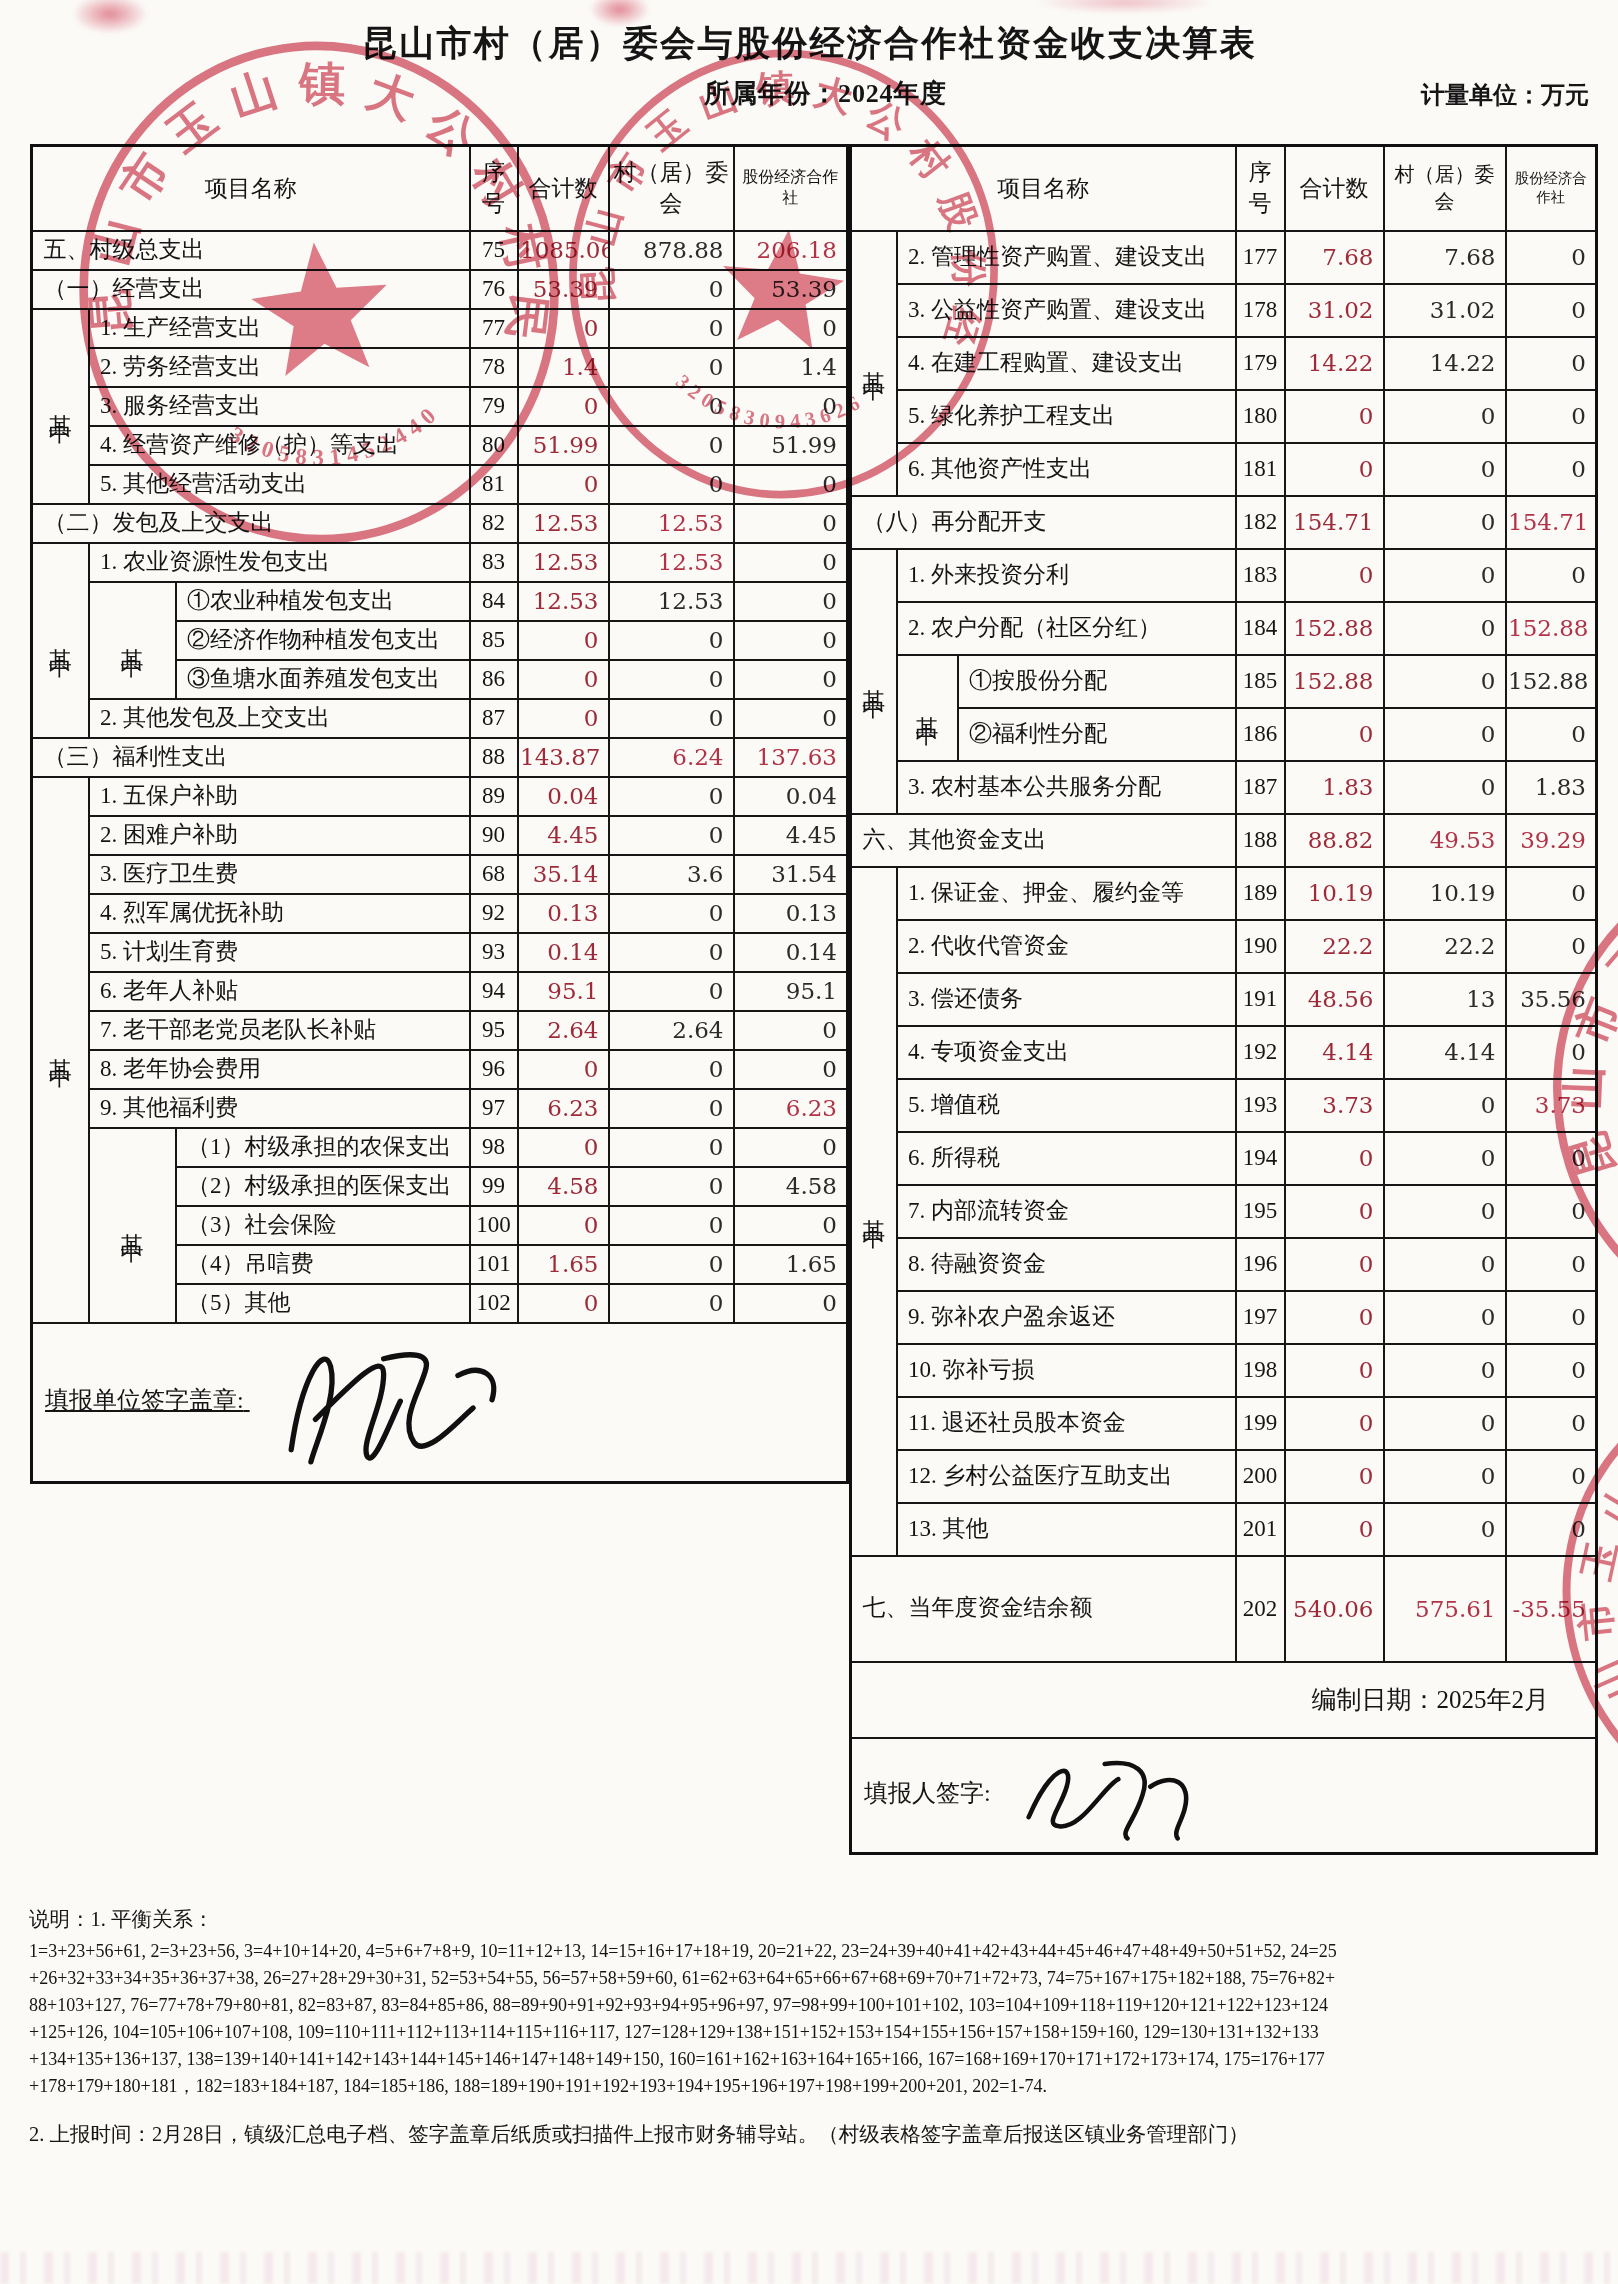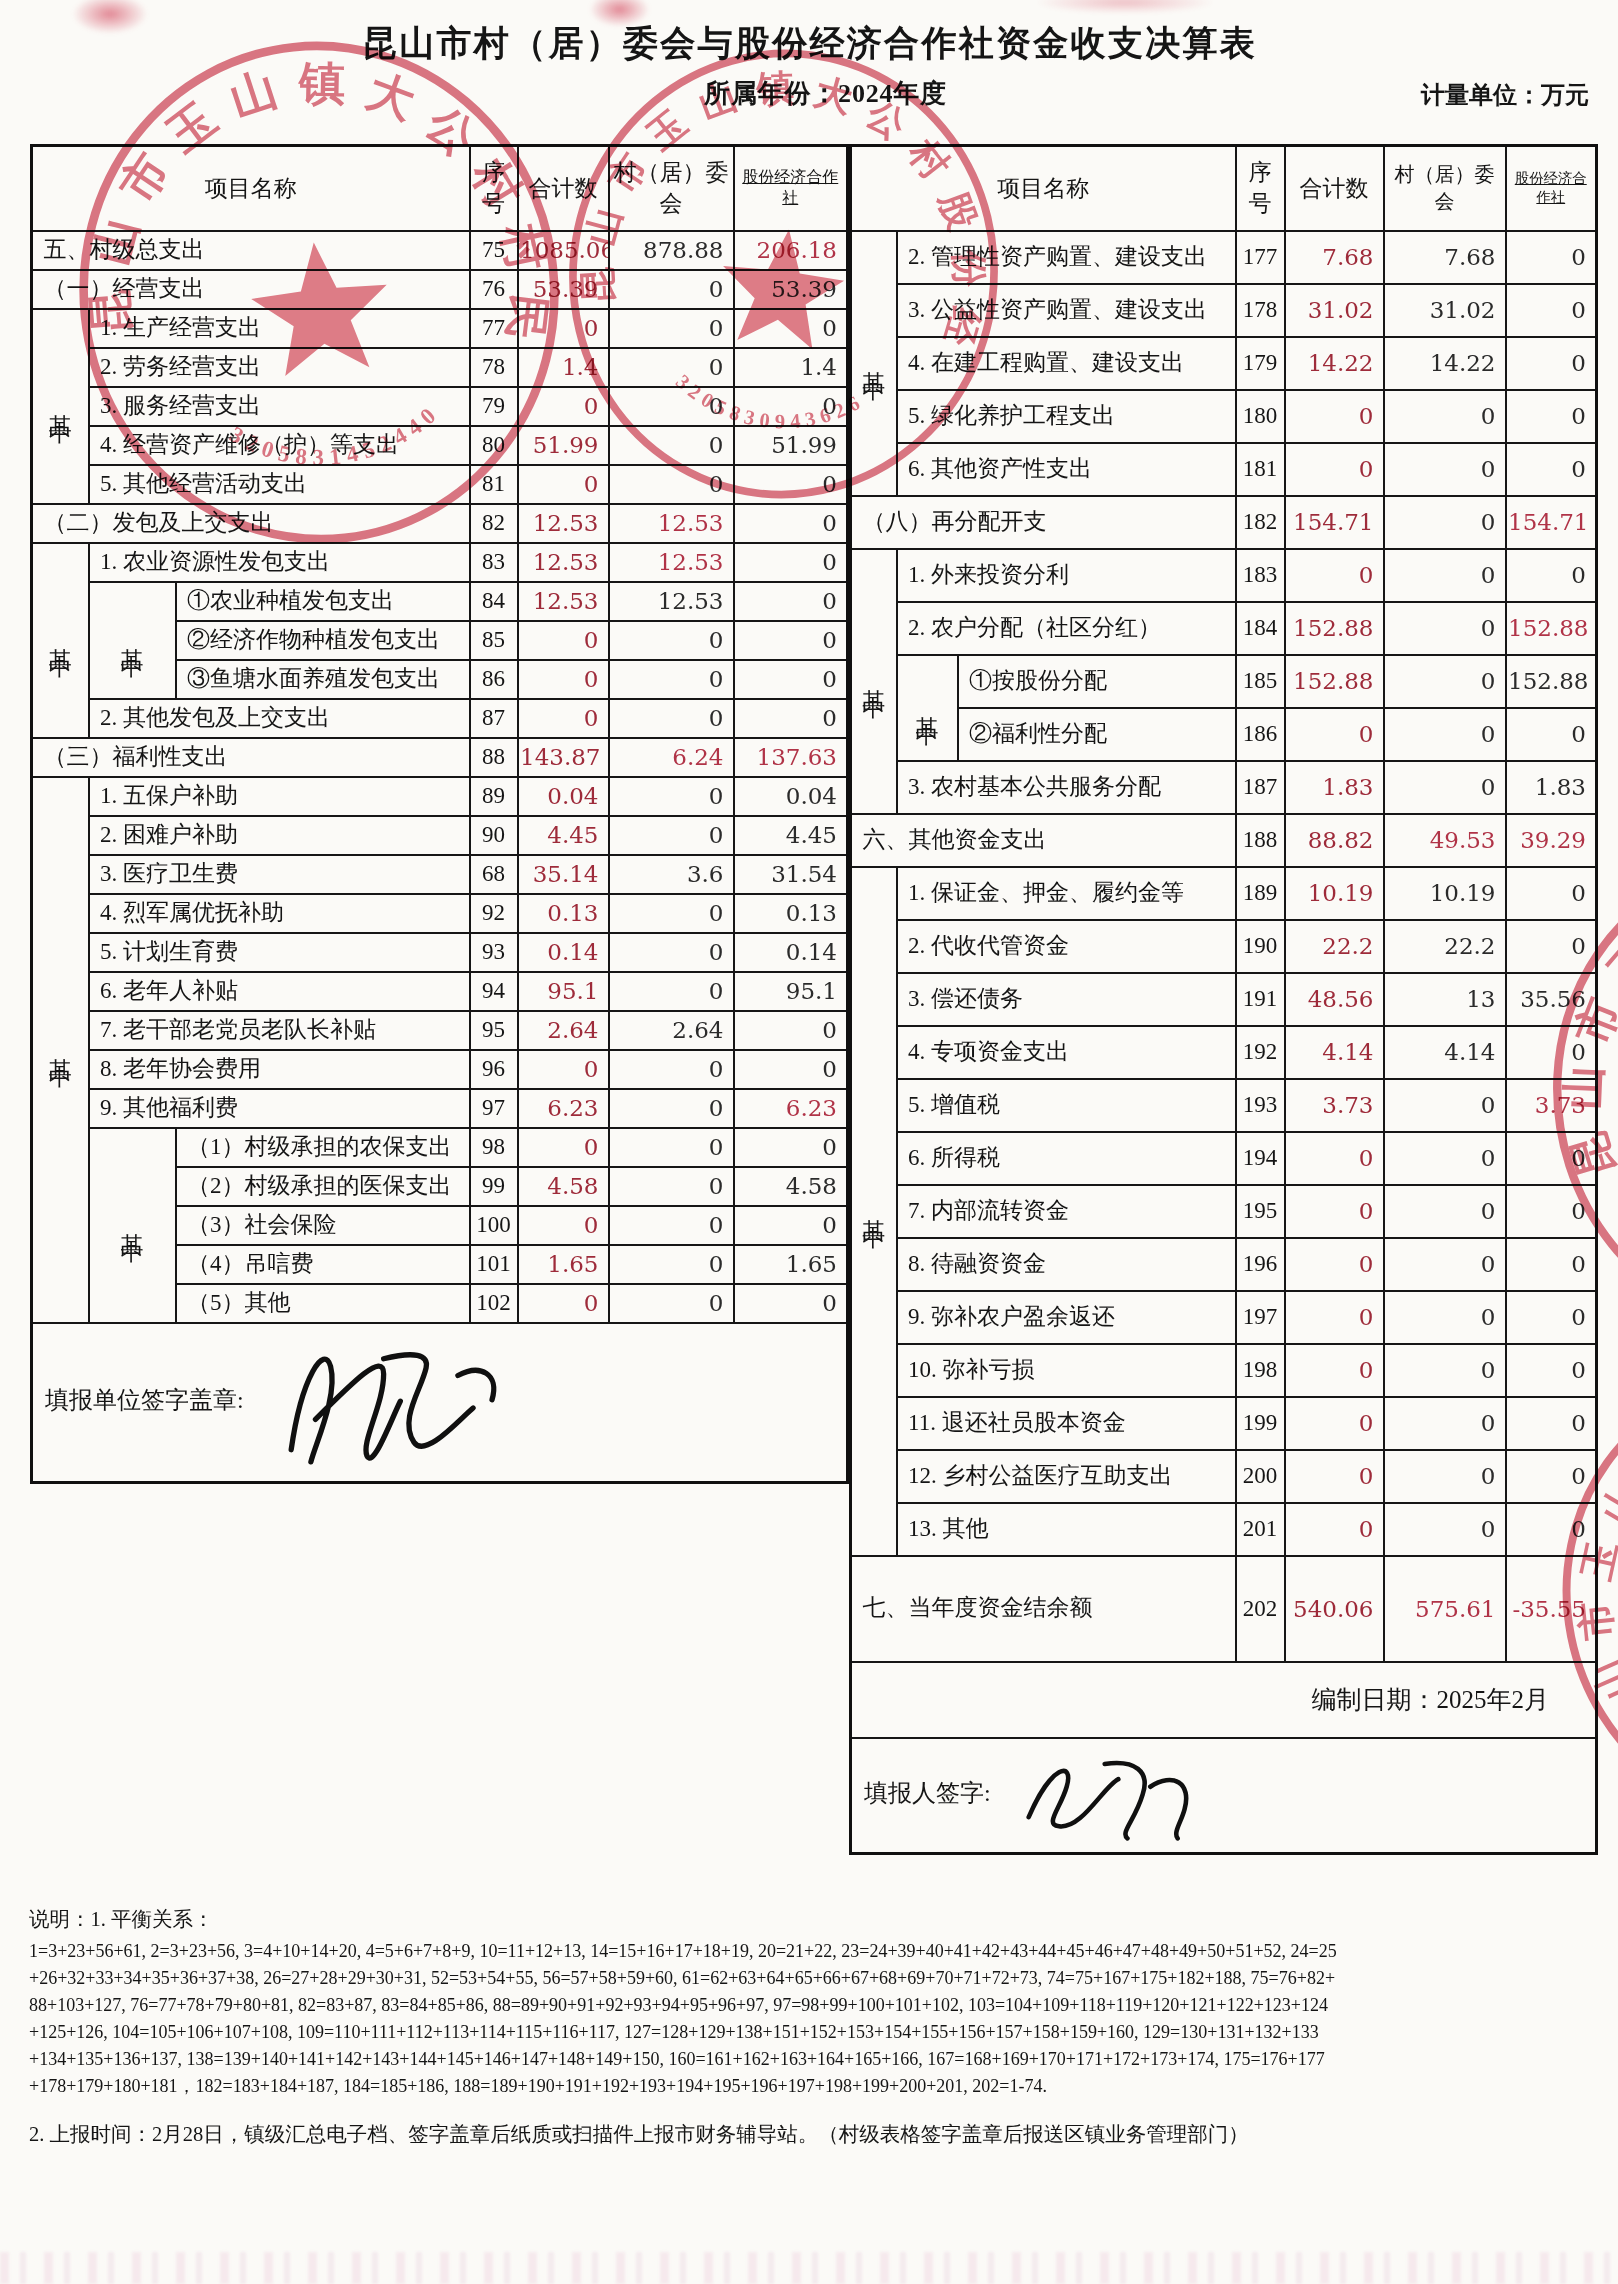--- a/index.html
+++ b/index.html
@@ -14,24 +14,24 @@
   .tables{position:absolute;top:144px;left:30px;display:flex;align-items:flex-start;}
   table{border-collapse:collapse;table-layout:fixed;background:transparent;}
   table.lt{width:817px;border:3.8px solid #101010;}
   table.rt{width:745px;border:3.8px solid #101010;}
   td{border:2.3px solid #161616;overflow:hidden;}
   tr.r{height:39px;}
   table.rt tr.r{height:53px;}
   tr.hd{height:85px;}
   tr.tall{height:106px;}
   tr.daterow{height:76px;}
-  tr.signrow1{height:160px;}
+  tr.signrow1{height:160px;text-decoration:underline;}
   tr.signrow2{height:116px;}
   .hd td{text-align:center;font-size:23px;font-weight:400;padding:0 1.5px;}
-  .hd td.small{font-size:16px;text-decoration:underline;}
+  .hd td.small{font-size:16px;}
   table.rt .hd td.small{font-size:14.4px;}
   .lbl{text-align:left;padding:0 4.6px 0 10.6px;font-size:23px;line-height:1.15;}
   .seq{text-align:center;font-size:23px;padding:0;}
   .num{text-align:right;padding:0 9px 0 1.5px;font-size:23px;font-family:"DejaVu Serif","Liberation Serif",serif;}
   .c1{color:#9e2b3a;}
   .red{color:#b03347;}
   .dk{color:#2b2b2b;}
   .qz{text-align:center;vertical-align:middle;padding:0;}
   .vtxt{writing-mode:vertical-rl;text-orientation:upright;display:inline-block;
         font-size:23px;letter-spacing:7.6px;line-height:1;}

